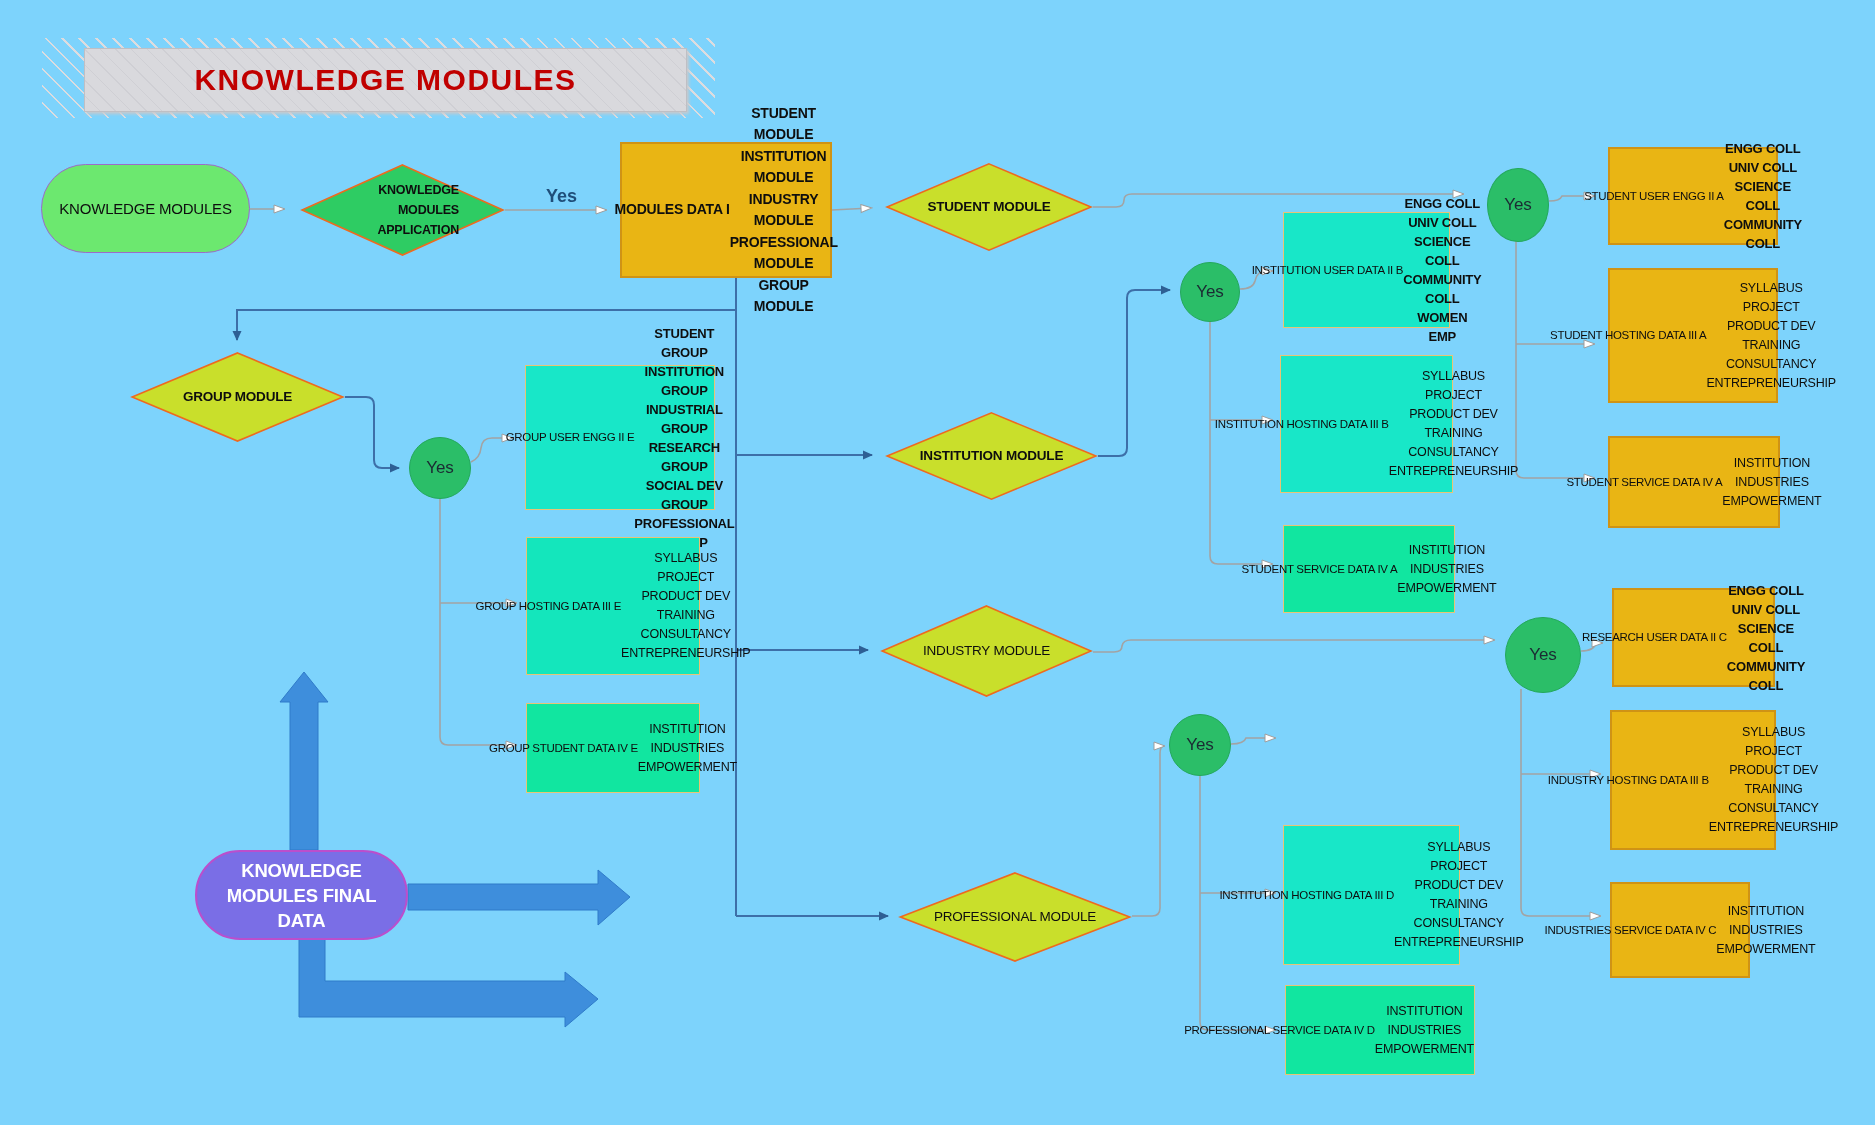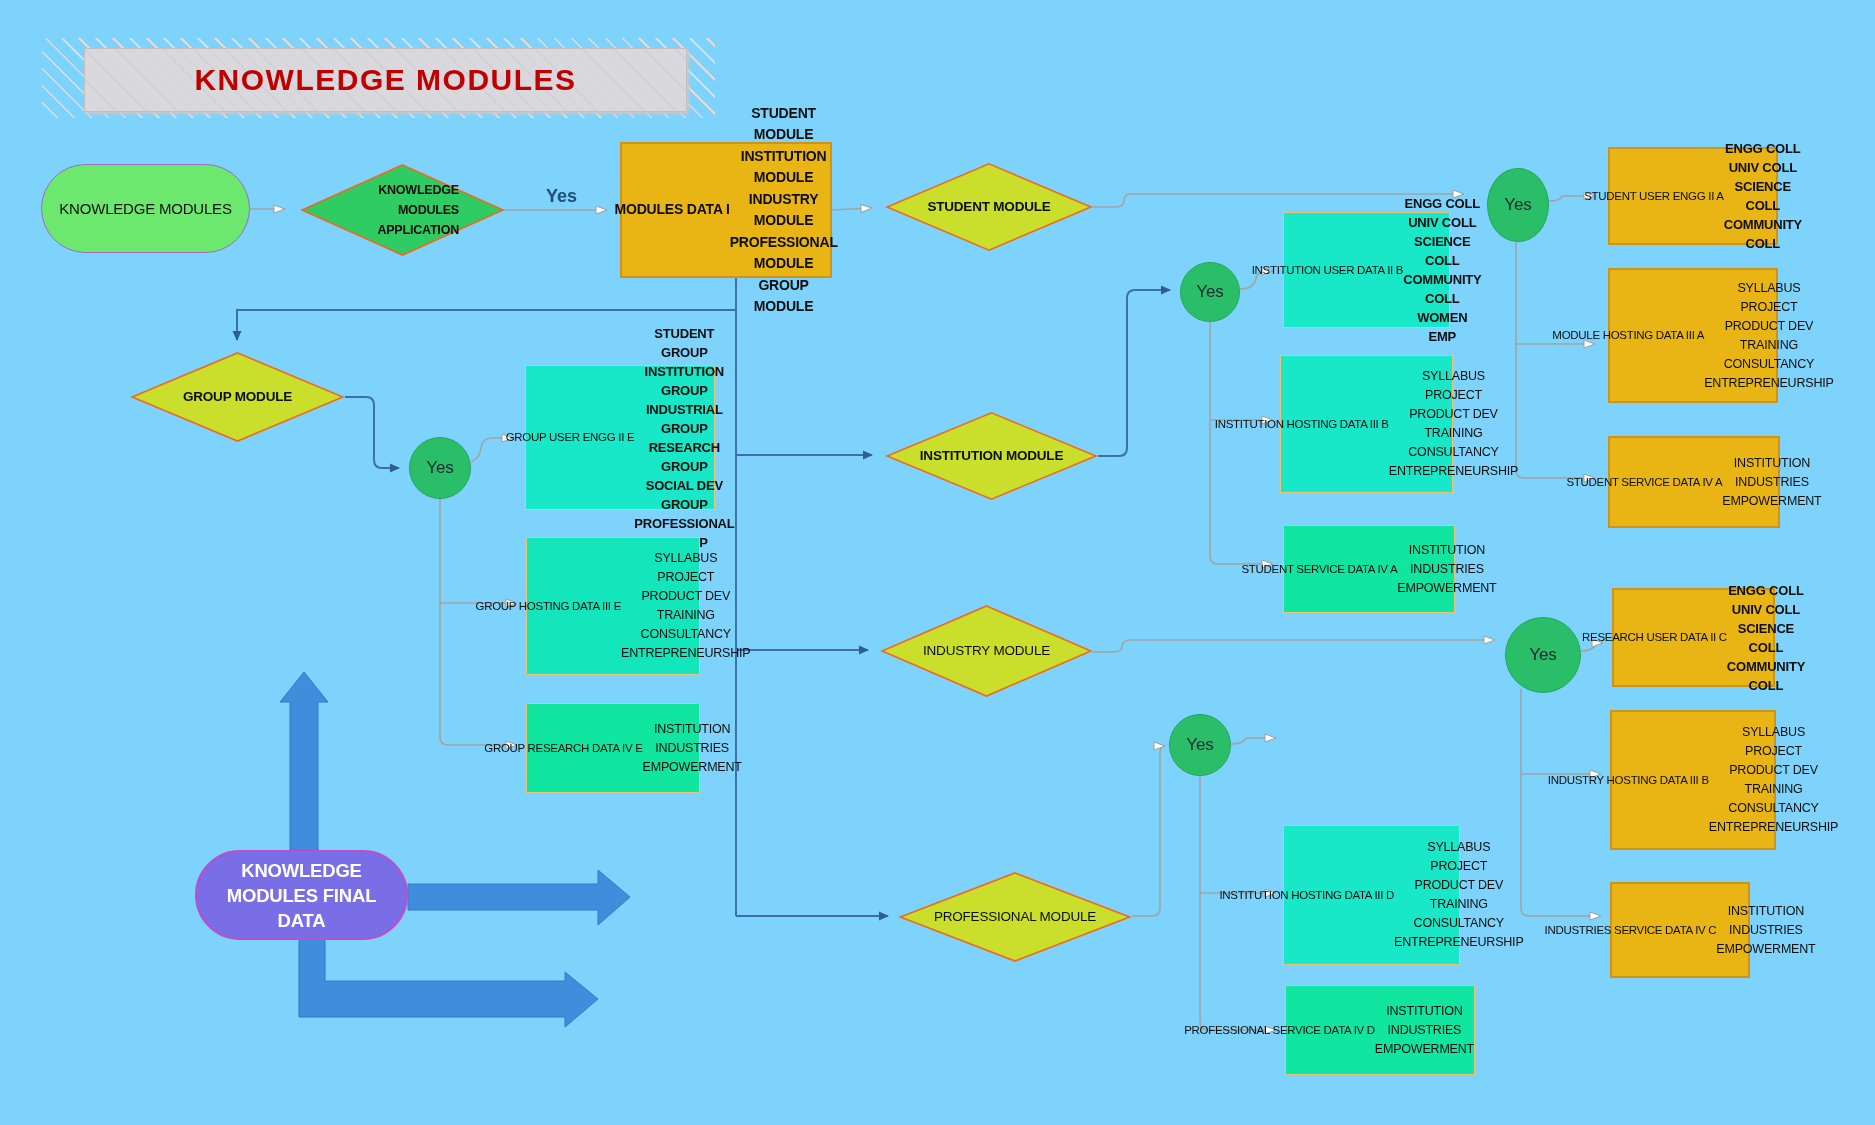--- a/index.html
+++ b/index.html
@@ -177,21 +177,21 @@
     </div>
 
   <div class="node orange bold-items" style="left:1608px;top:147px;width:170px;height:98px;">
     <div class="box-title">STUDENT USER ENGG II A</div>
     <div class="box-items">ENGG COLL
 UNIV COLL
 SCIENCE COLL
 COMMUNITY COLL</div>
   </div>
   <div class="node orange" style="left:1608px;top:268px;width:170px;height:135px;">
-    <div class="box-title">MODULE HOSTING DATA III A</div>
+    <div class="box-title">STUDENT HOSTING DATA III A</div>
     <div class="box-items">SYLLABUS
 PROJECT
 PRODUCT DEV
 TRAINING
 CONSULTANCY
 ENTREPRENEURSHIP</div>
   </div>
   <div class="node orange" style="left:1608px;top:436px;width:172px;height:92px;">
     <div class="box-title">STUDENT SERVICE DATA IV A</div>
     <div class="box-items">INSTITUTION
@@ -274,21 +274,21 @@
   <div class="node teal" style="left:526px;top:537px;width:174px;height:138px;">
     <div class="box-title">GROUP HOSTING DATA III E</div>
     <div class="box-items">SYLLABUS
 PROJECT
 PRODUCT DEV
 TRAINING
 CONSULTANCY
 ENTREPRENEURSHIP</div>
   </div>
   <div class="node mint" style="left:526px;top:703px;width:174px;height:90px;">
-    <div class="box-title">GROUP RESEARCH DATA IV E</div>
+    <div class="box-title">GROUP STUDENT DATA IV E</div>
     <div class="box-items">INSTITUTION
 INDUSTRIES
 EMPOWERMENT</div>
   </div>
 
   <div class="node stadium final" style="left:195px;top:850px;width:213px;height:90px;padding:0 14px;">
     <span>KNOWLEDGE MODULES FINAL DATA</span>
   </div>
 
 </div>

